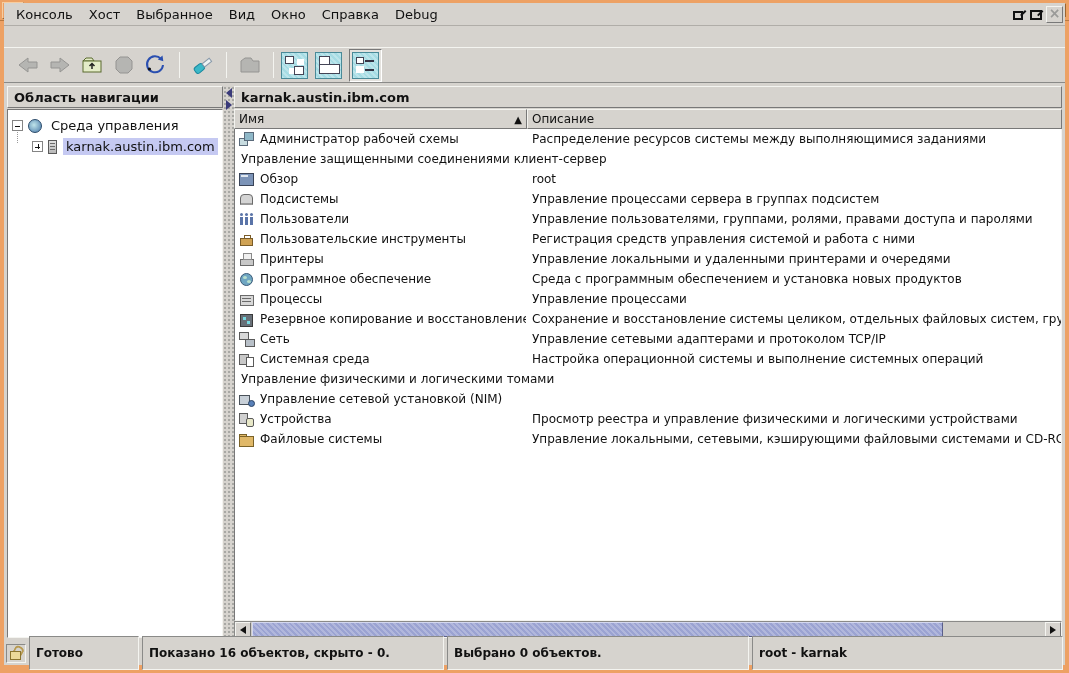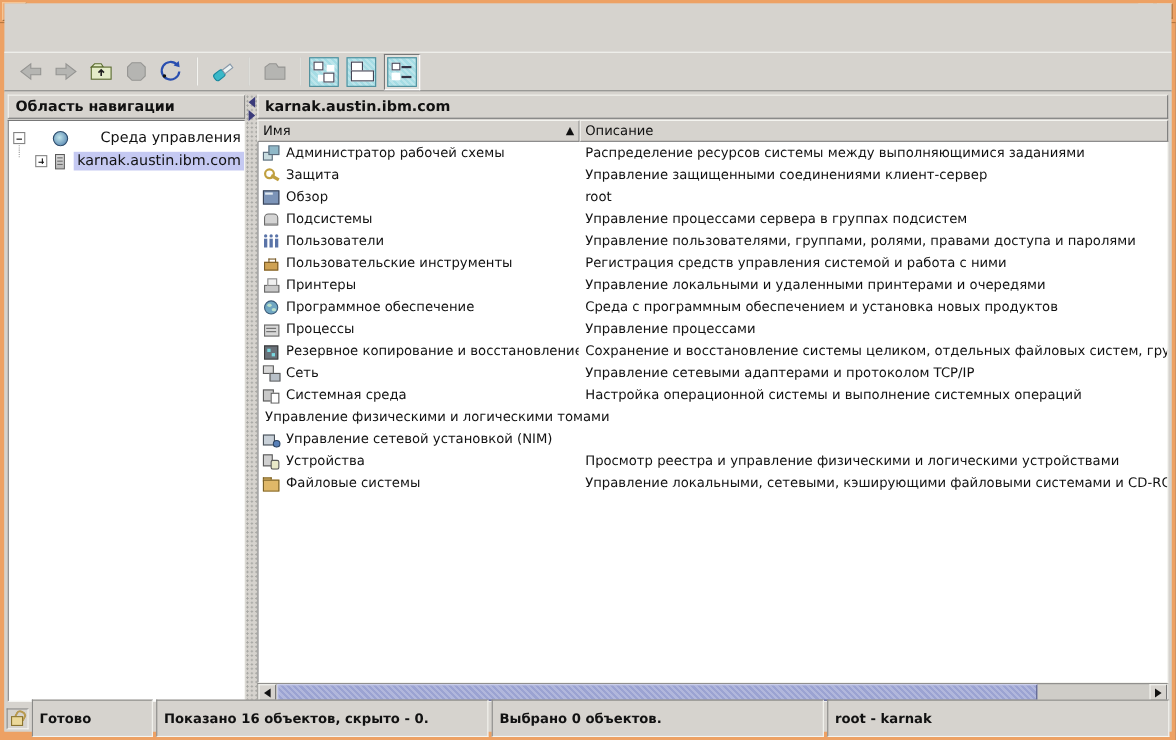--- a/index.html
+++ b/index.html
@@ -96,21 +96,21 @@
   .volumes-icon::after{left:5px;top:1px;width:8px;height:9px;background:#e8e8e8;border:1px solid #5a5a5a;}
   .nim-icon::before{left:0;top:3px;width:9px;height:8px;background:#c8d0d8;border:1px solid #4a525a;}
   .nim-icon::after{left:9px;top:8px;width:5px;height:5px;border-radius:50%;background:#5880b8;border:1px solid #2c4464;}
   .devices-icon::before{left:0;top:1px;width:7px;height:9px;background:#d0d0d0;border:1px solid #5a5a5a;}
   .devices-icon::after{left:7px;top:6px;width:6px;height:7px;background:#e8e8c8;border:1px solid #5a5a5a;border-radius:2px;}
   .filesystems-icon::before{left:0;top:2px;width:6px;height:3px;background:#e0b868;border:1px solid #7a6228;border-bottom:none;}
   .filesystems-icon::after{left:0;top:4px;width:13px;height:9px;background:#e0b868;border:1px solid #7a6228;}
 
   
   .tree{padding:5px 0 0 4px;position:relative;}
-  .tree-row{display:flex;align-items:center;height:21px;font-size:13px;color:#111;white-space:nowrap;justify-content:space-between;}
+  .tree-row{display:flex;align-items:center;height:21px;font-size:13px;color:#111;white-space:nowrap;}
   .tree-row.child{padding-left:20px;}
   .expander{width:11px;height:11px;background:#fff;border:1px solid #848484;position:relative;flex:0 0 11px;margin-right:5px;}
   .expander::before,.expander.plus::after{content:"";position:absolute;background:#111;}
   .expander::before{left:2px;top:4.5px;width:5px;height:1px;}
   .expander.plus::after{left:4.5px;top:2px;width:1px;height:5px;}
   .globe-icon{width:14px;height:14px;border-radius:50%;background:radial-gradient(circle at 5px 5px,#bfe4ea,#4878a8);border:1px solid #2a4a6a;display:inline-block;margin-right:6px;flex:0 0 14px;}
   .host-icon{width:9px;height:14px;background:linear-gradient(#e0e0e0,#b8b8b8);border:1px solid #5a5a5a;display:inline-block;margin-right:6px;flex:0 0 9px;position:relative;}
   .host-icon::before{content:"";position:absolute;left:1px;top:2px;width:5px;height:1px;background:#6a6a6a;box-shadow:0 3px #6a6a6a,0 6px #6a6a6a;}
   .tree-label{padding:1px 3px;}
   .tree-label.selected{background:#C5C9F2;}
@@ -149,20 +149,34 @@
     <div class="tb-btn">
         <span class="dot"></span>
       </div>
     <div class="tb-btn">
         <span class="sq"></span>
       </div>
   </div>
 
   <div class="inner">
 
+    <div class="menubar" style="position:absolute;top:0;">
+      <span class="menu-item">Консоль</span>
+      <span class="menu-item">Хост</span>
+      <span class="menu-item">Выбранное</span>
+      <span class="menu-item">Вид</span>
+      <span class="menu-item">Окно</span>
+      <span class="menu-item">Справка</span>
+      <span class="menu-item">Debug</span>
+      <div class="menu-right">
+        <span class="shrink-icon"></span>
+        <span class="shrink-icon big"></span>
+        <span class="xbtn"></span>
+      </div>
+    </div>
 
     <div class="toolbar">
       <div class="tbtn disabled">
         <svg width="24" height="24">
             <path d="M3 12 L12 5 V9 H21 V15 H12 V19 Z" fill="#b2b2b0" stroke="#8e8e8c"></path>
           </svg>
       </div>
       <div class="tbtn disabled">
         <svg width="24" height="24">
             <path d="M21 12 L12 5 V9 H3 V15 H12 V19 Z" fill="#b2b2b0" stroke="#8e8e8c"></path>
@@ -253,24 +267,20 @@
         </div>
         <div class="table-body">
             <div class="trow">
               <div class="name-cell">
                 <span class="ri workload-manager-icon"></span>
                 <span>Администратор рабочей схемы</span>
               </div>
               <div class="desc-cell">Распределение ресурсов системы между выполняющимися заданиями</div>
             </div>
             <div class="trow">
-              <div class="name-cell">
-                <span class="ri security-icon"></span>
-                <span>Защита</span>
-              </div>
               <div class="desc-cell">Управление защищенными соединениями клиент-сервер</div>
             </div>
             <div class="trow">
               <div class="name-cell">
                 <span class="ri overview-icon"></span>
                 <span>Обзор</span>
               </div>
               <div class="desc-cell">root</div>
             </div>
             <div class="trow">

